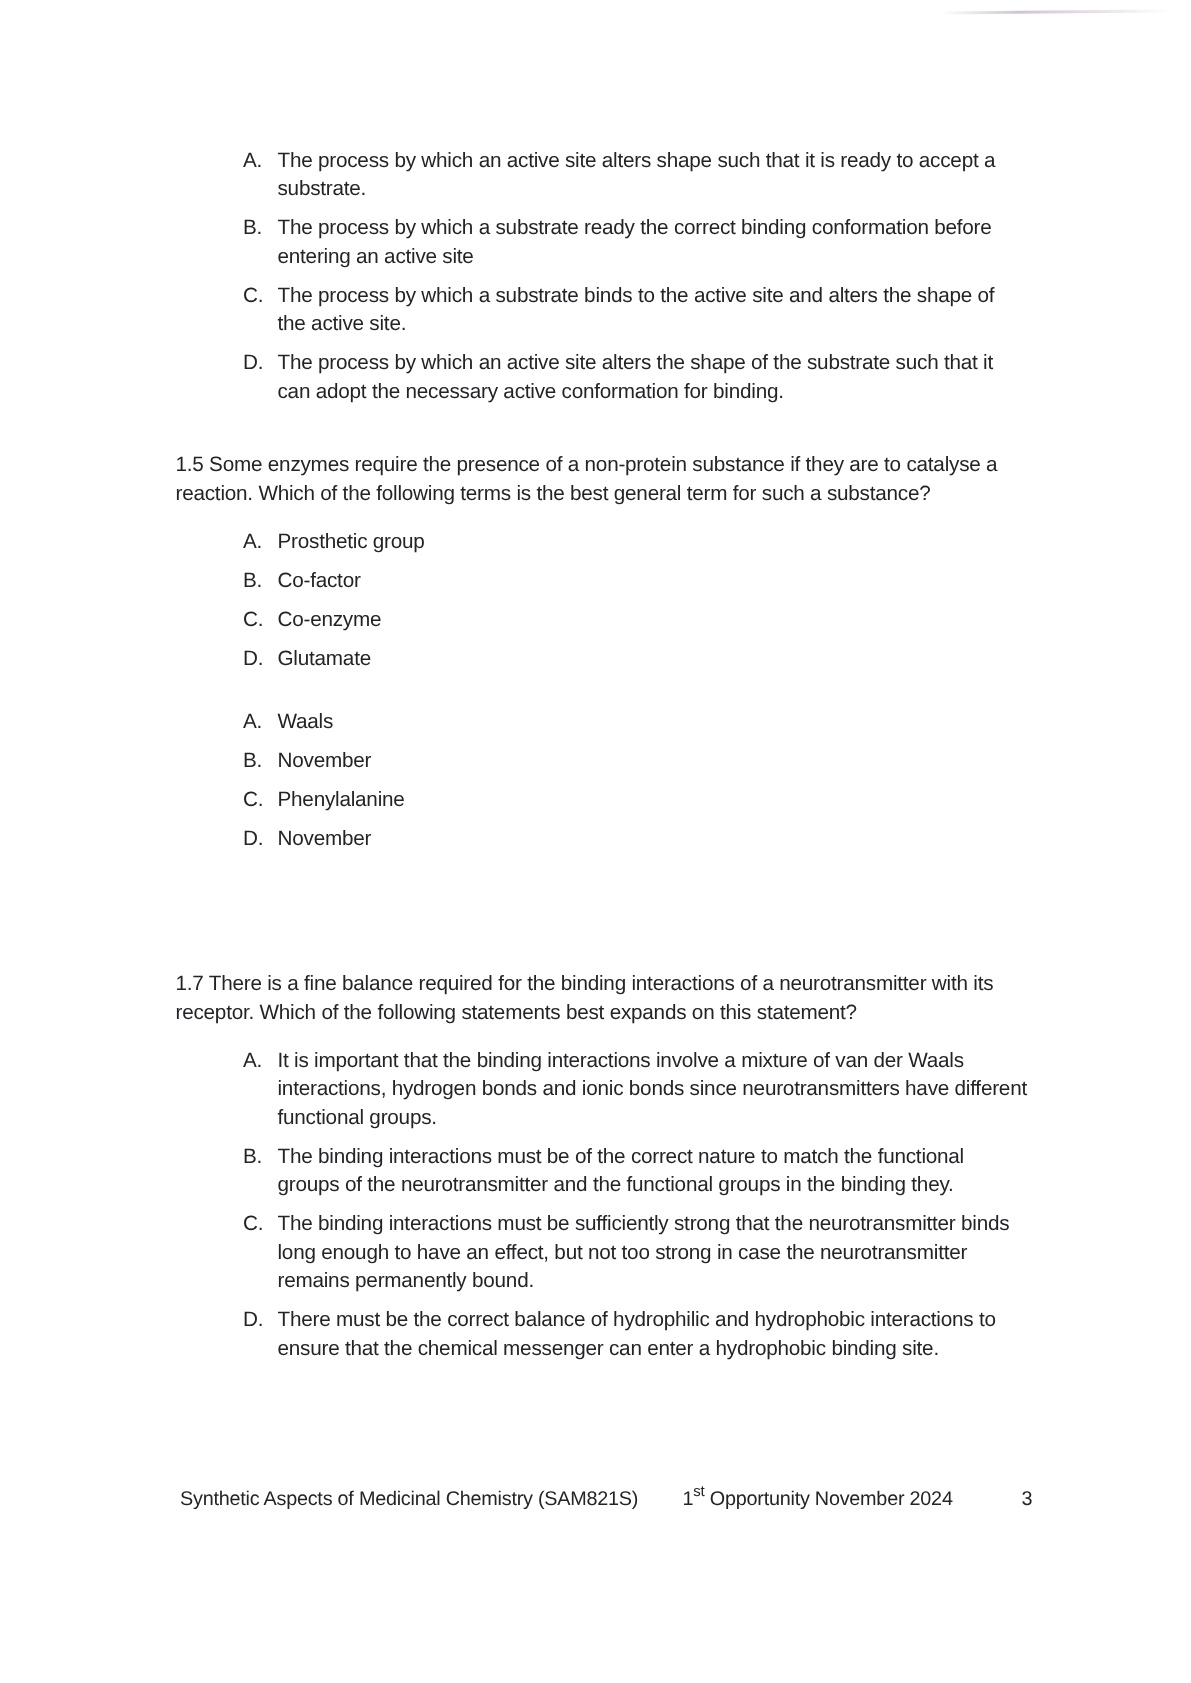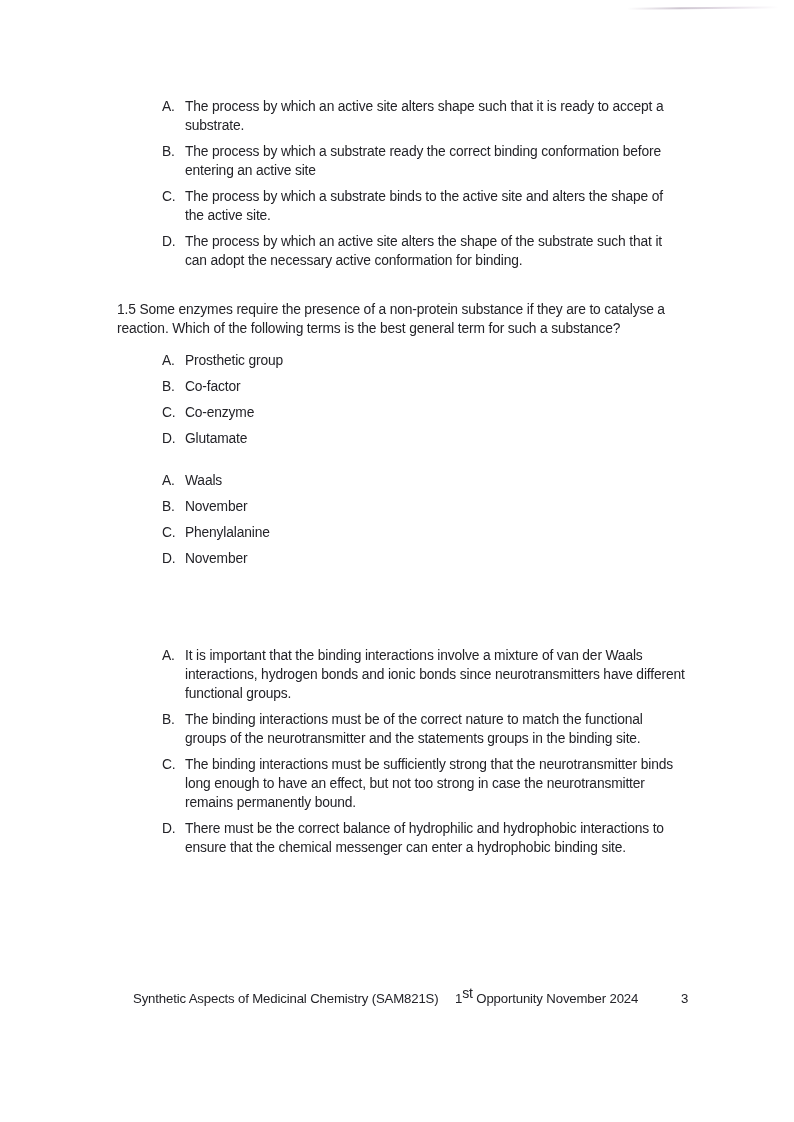--- a/index.html
+++ b/index.html
@@ -58,25 +58,25 @@
   .footer {
     position: absolute;
     left: 117px;
     top: 990px;
     width: 600px;
     height: 20px;
     font-size: 13.2px;
     line-height: 18px;
     letter-spacing: -0.15px;
   }
-  .f-left  { position: absolute; left: 16px; top: 0; white-space: nowrap; }
+  .f-left  { position: absolute; left: 3px; top: 0; white-space: nowrap; }
   .f-center{ position: absolute; left: 338px; top: 0; white-space: nowrap; }
   .f-right { position: absolute; left: 564px; top: 0; }
   .f-center sup {
-    font-size: 14px;
+    font-size: 10px;
     vertical-align: super;
     line-height: 0;
   }
 </style>
 </head>
 <body>
 
 <div class="page">
 
   <div class="scan-line"></div>
@@ -139,28 +139,29 @@
         <span class="opt-text">Phenylalanine</span>
       </div>
       <div class="opt">
         <span class="opt-letter">D.</span>
         <span class="opt-text">November</span>
       </div>
     </div>
   </section>
 
   <section class="qblock" style="top:646px">
+    <p class="q-intro">1.7 There is a fine balance required for the binding interactions of a neurotransmitter with its receptor. Which of the following statements best expands on this statement?</p>
     <div class="opts">
       <div class="opt">
         <span class="opt-letter">A.</span>
         <span class="opt-text">It is important that the binding interactions involve a mixture of van der Waals interactions, hydrogen bonds and ionic bonds since neurotransmitters have different functional groups.</span>
       </div>
       <div class="opt">
         <span class="opt-letter">B.</span>
-        <span class="opt-text">The binding interactions must be of the correct nature to match the functional groups of the neurotransmitter and the statements groups in the binding site.</span>
+        <span class="opt-text">The binding interactions must be of the correct nature to match the functional groups of the neurotransmitter and the functional groups in the binding they.</span>
       </div>
       <div class="opt">
         <span class="opt-letter">C.</span>
         <span class="opt-text">The binding interactions must be sufficiently strong that the neurotransmitter binds long enough to have an effect, but not too strong in case the neurotransmitter remains permanently bound.</span>
       </div>
       <div class="opt">
         <span class="opt-letter">D.</span>
         <span class="opt-text">There must be the correct balance of hydrophilic and hydrophobic interactions to ensure that the chemical messenger can enter a hydrophobic binding site.</span>
       </div>
     </div>

